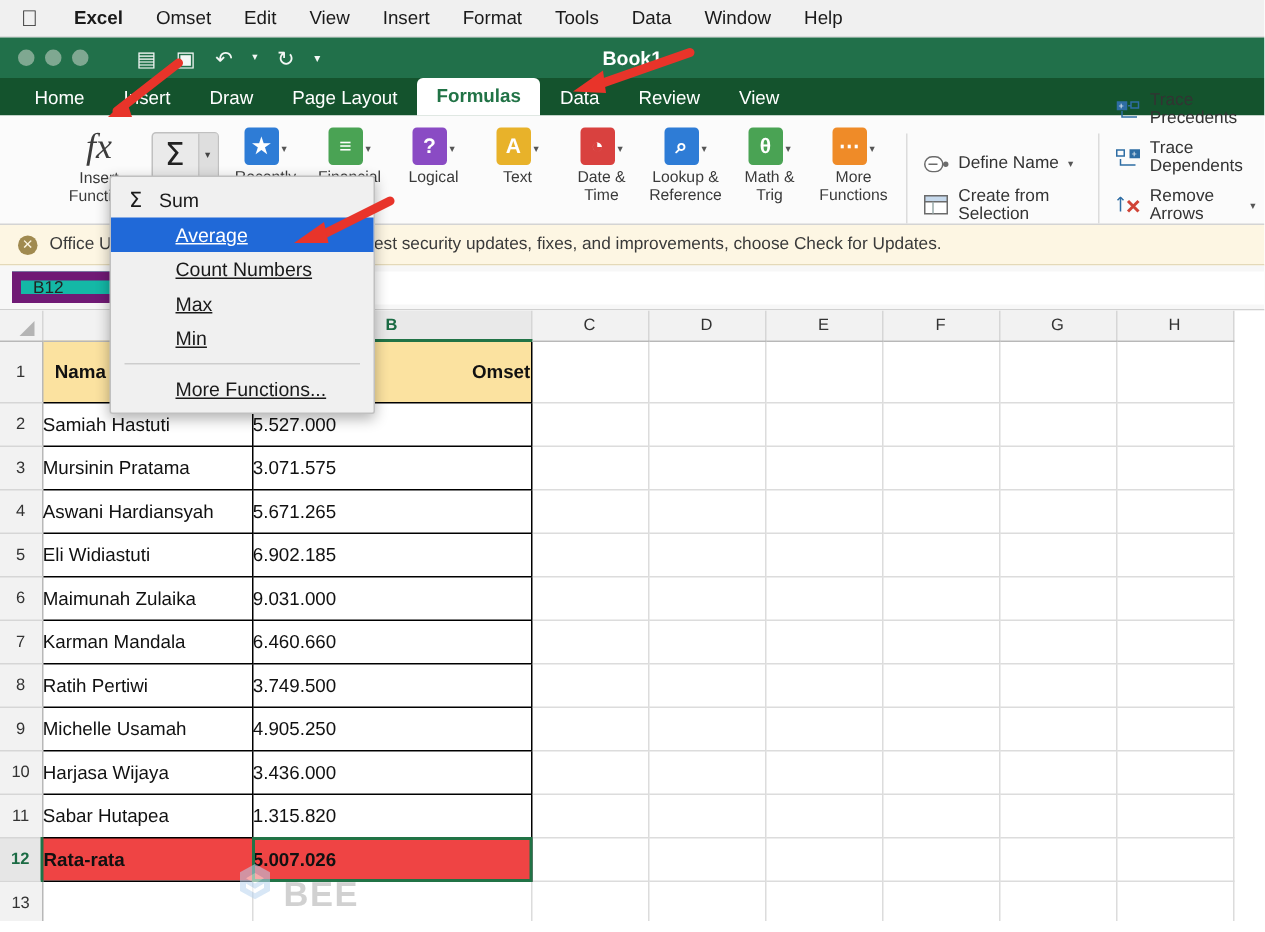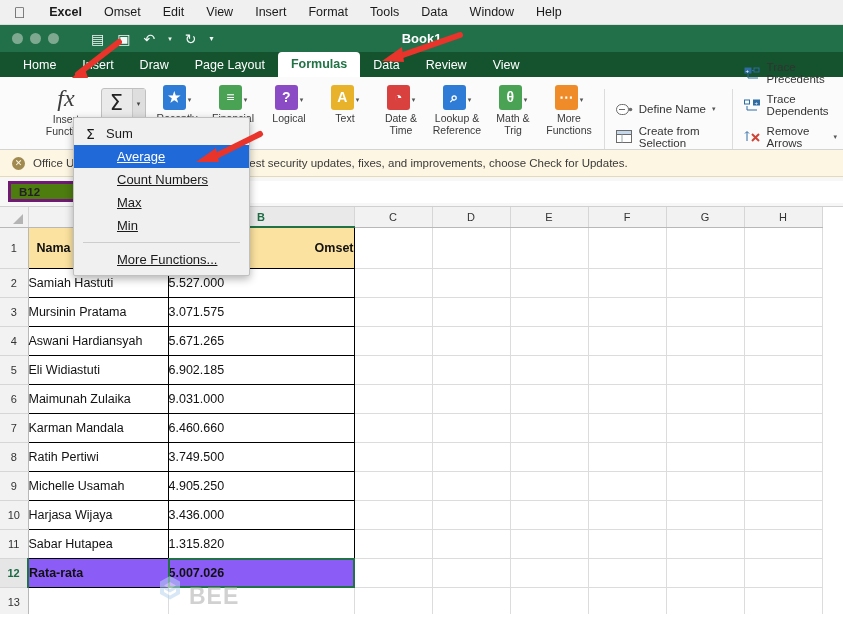--- a/index.html
+++ b/index.html
@@ -104,22 +104,22 @@
     width: 13px; height: 13px; border-radius: 50%; background: #a08a50; color: #fdf6e3;
     font-size: 9px; display: flex; align-items: center; justify-content: center; line-height: 1;
   }
 
   
   .fbar {
     height: 30px; background: #f7f7f7; border-bottom: 1px solid #d0d0d0;
     display: flex; align-items: center; padding: 0 0 0 8px;
   }
   .namebox {
-    width: 108px; height: 21px; background: #4d7c0f; border: 3px solid #701a75;
-    font-size: 11.5px; display: flex; align-items: center; padding-left: 8px; color: #222; font-weight: bold;
+    width: 108px; height: 21px; background: #14b8a6; border: 6px solid #701a75;
+    font-size: 11.5px; display: flex; align-items: center; padding-left: 8px; color: #222;
   }
   .fbsep { width: 1px; height: 20px; background: #d0d0d0; margin: 0 10px; }
   .fbinput {
     flex: 1; height: 22px; background: #fff; border: none;
     font-family: "DejaVu Sans Mono", monospace; font-size: 11.5px; color: #111;
     display: flex; align-items: center;
   }
 
   
   .gridwrap { position: relative; height: 407px; background: #fff; overflow: hidden; }
@@ -149,21 +149,21 @@
     border-right: 1px solid #dcdcdc; border-bottom: 1px solid #dcdcdc;
     font-size: 12.5px; color: #111; vertical-align: middle; height: 29px;
   }
   td.c-a { width: 140px; padding-left: 6px; }
   td.c-b { width: 186px; padding-right: 7px; text-align: left; }
   td.c-o { width: 78px; }
   .bordered { border: 1px solid #000 !important; }
   .hdrcell { background: #fbe2a0; font-weight: bold; font-size: 14px; }
   .hdrcell.c-a { padding-left: 8px; }
   .hdrcell.c-b { text-align: right; }
-  .avgcell { background: #8b5cf6; font-weight: bold; }
+  .avgcell { background: #ef4444; font-weight: bold; }
   .selcell { position: relative; }
   .selcell::after {
     content: ""; position: absolute; inset: -1px;
     border: 2px solid #217346; pointer-events: none;
   }
 
   
   .watermark {
     position: absolute; left: 158px; top: 358px;
     display: flex; align-items: center; gap: 7px;

